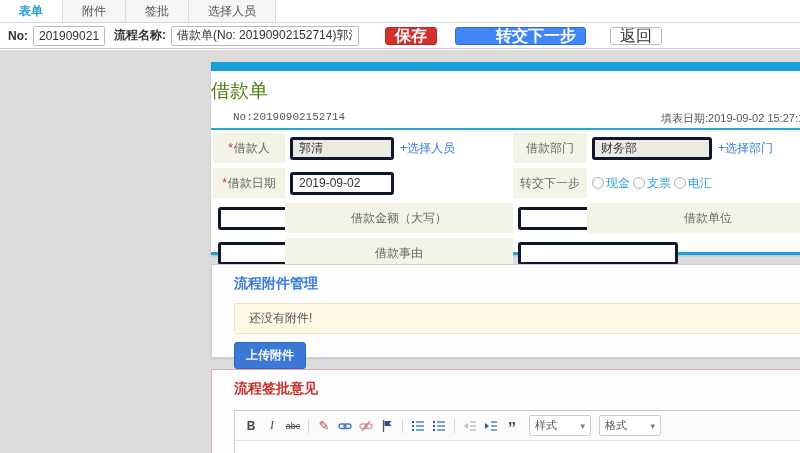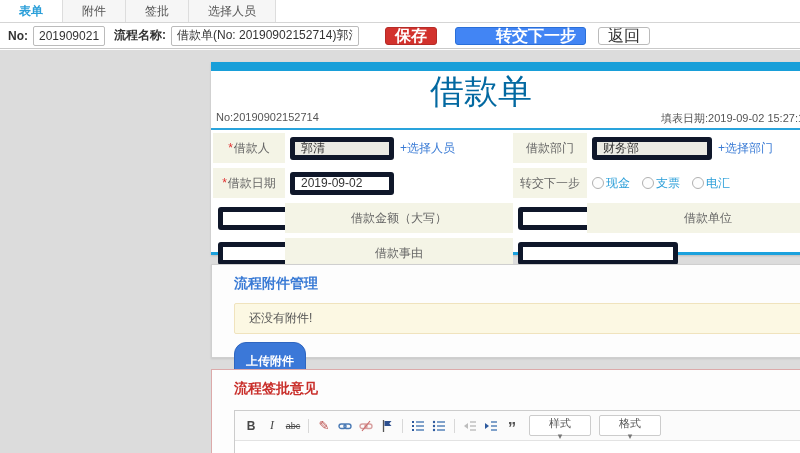--- a/index.html
+++ b/index.html
@@ -16,76 +16,76 @@
               border-bottom:1px solid #c9c9c9; }
   .ctl-label { font-size:12px; color:#333; margin-right:5px; white-space:nowrap;font-weight:bold; }
   .ctl-input { height:20px; border:1px solid #bbb; border-radius:2px; font-size:12px;
                padding:0 5px; color:#333; font-family:inherit; }
   .input-no { width:72px; }
   .input-name { width:188px; }
   .btn { font-size:16px; height:18px; line-height:16px; padding:0 9px; border-radius:3px;
          border:1px solid transparent; cursor:pointer; font-family:inherit; white-space:nowrap; }
   .btn-save { background:#d2322d; border-color:#b52b27; color:#fff; font-weight:bold; margin-left:26px; }
   .btn-next { background:#4285f4; border-color:#2a6fd8; color:#ffffff; font-weight:bold; margin-left:18px;padding-left:40px; }
-  .btn-back { background:#fff; border-color:#bbb; color:#333; margin-left:12px; }
+  .btn-back { background:#fff; border-color:#bbb; color:#333; margin-left:24px; }
 
   
   .main-panel { position:absolute; left:211px; top:62px; width:620px; height:193px;
                 background:#fff; border-bottom:3px solid #1ba1dd; box-shadow:0 1px 2px rgba(0,0,0,.15); }
   .blue-bar { height:9px; background:#189fd9; }
-  .form-title { text-align:center; font-size:34px; color:#0369a1; margin-top:5px; line-height:30px; width:540px; }
+  .form-title { font-size:19px; color:#4d7c0f; margin-top:5px; line-height:30px; width:540px; }
   .no-date-row { position:relative; height:17px; margin-top:3px; font-size:11px; color:#555; }
-  .form-no { position:absolute; left:5px; top:2px; }
+  .form-no { position:absolute; left:22px; top:2px;font-family:Liberation Mono, monospace; }
   .form-date { position:absolute; left:450px; top:2px; white-space:nowrap; }
   .blue-underline { height:2px; background:#29a3dc; margin-top:2px; }
   .form-grid { display:grid; grid-template-columns:72px 228px 74px auto; row-gap:5px;
                margin:3px 2px 0 2px; }
   .lbl { background:#f4f4e6; display:flex; align-items:center; justify-content:center;
          text-align:center; font-size:12px; color:#666; padding:5px 5px; min-height:30px; }
   .fld { display:flex; align-items:center; padding-left:5px; min-height:30px; }
   .req { color:#e03131; margin-right:1px; }
-  .f-input { height:23px; border:5px solid #0f172a; border-radius:3px; font-size:12px;
+  .f-input { height:23px; border:3px solid #0f172a; border-radius:3px; font-size:12px;
              padding:0 6px; color:#333; font-family:inherit; }
   .ro { background:#ebebe4; }
   .w104{width:104px;} .w128{width:120px;} .w140{width:140px;} .w160{width:160px;}
   .sel-link { font-size:12px; color:#3a7bd5; margin-left:6px; text-decoration:none; cursor:pointer; white-space:nowrap; }
-  .radio-group { display:flex; align-items:center; gap:12px; }
+  .radio-group { display:flex; align-items:center; gap:3px; }
   .radio-item { display:flex; align-items:center; gap:2px; cursor:pointer; }
   .radio-circle { width:12px; height:12px; border-radius:50%; border:1px solid #b0b0b0;
                   background:#fdfdfd; display:inline-block; }
   .radio-label { font-size:12px; color:#2b9fd9; }
 
   
   .attach-panel { position:absolute; left:211px; top:264px; width:620px; height:94px;
                   background:#fdfdfd; border:1px solid #cfcfcf; padding:10px 22px;
                   box-shadow:0 1px 2px rgba(0,0,0,.1); }
   .attach-heading { font-size:14px; font-weight:bold; color:#3a7bd5; }
   .attach-alert { margin-top:10px; background:#fcf8e3; border:1px solid #f0e3bd; border-radius:2px;
                   padding:6px 14px; font-size:12px; color:#555; }
   .btn-upload { margin-top:8px; display:inline-block; background:#3b78d8; border:1px solid #2f66c0;
-                color:#fff; font-size:12px; font-weight:bold; padding:10px 11px; border-radius:12px; cursor:pointer; }
+                color:#fff; font-size:12px; font-weight:bold; padding:4px 11px; border-radius:3px; cursor:pointer; }
 
   
   .approval-panel { position:absolute; left:211px; top:369px; width:620px; height:140px;
                     background:#fdfdfd; border:1px solid #dcaaaa; padding:10px 22px; }
   .approval-heading { font-size:14px; font-weight:bold; color:#c9302c; }
   .editor { margin-top:12px; border:1px solid #ccc; background:#fff; }
   .editor-toolbar { display:flex; align-items:center; gap:3px; padding:4px 7px;
                     background:#fbfbfb; border-bottom:1px solid #e3e3e3; }
   .tb-btn { width:18px; height:18px; display:flex; align-items:center; justify-content:center;
             cursor:pointer; border-radius:2px; font-size:12px; color:#474747; }
   .tb-bold { font-weight:bold; }
   .tb-italic { font-style:italic; font-family:"Liberation Serif","DejaVu Serif",serif; }
   .tb-strike { font-size:9px; text-decoration:line-through; letter-spacing:0; }
   .tb-brush { color:#b94a48; font-size:13px; }
   .tb-quote { font-size:17px; font-weight:bold; color:#555; line-height:10px; padding-top:6px; }
   .tb-sep { width:1px; height:14px; background:#d8d8d8; margin:0 3px; }
   .tb-select { display:flex; align-items:center; justify-content:space-between; width:62px; height:21px;
                border:1px solid #ccc; border-radius:2px; background:#fff; font-size:11px; color:#555;
-               padding:0 5px; margin-left:5px; cursor:pointer;flex-direction:column; }
+               padding:0 5px; margin-left:5px; cursor:pointer; }
   .caret { font-size:9px; color:#777; }
   .editor-content { height:60px; background:#fff; }
 </style>
 </head>
 <body>
 
 <div class="screen">
 
   <div class="topbar">
     <div class="tabs">

